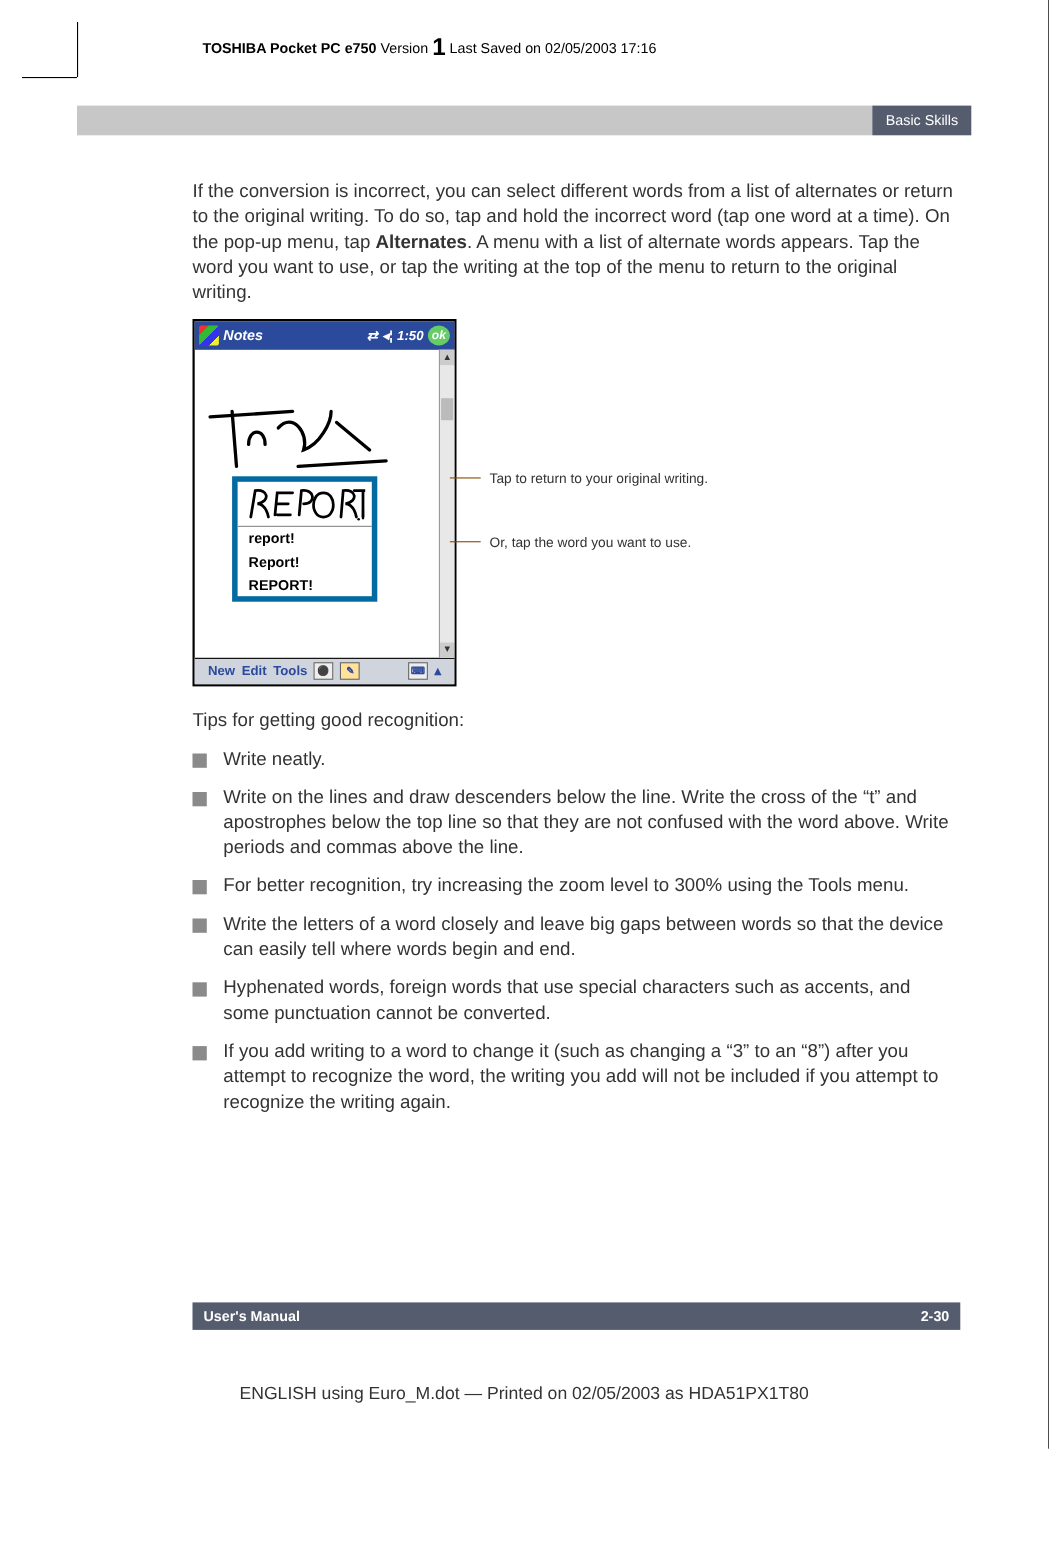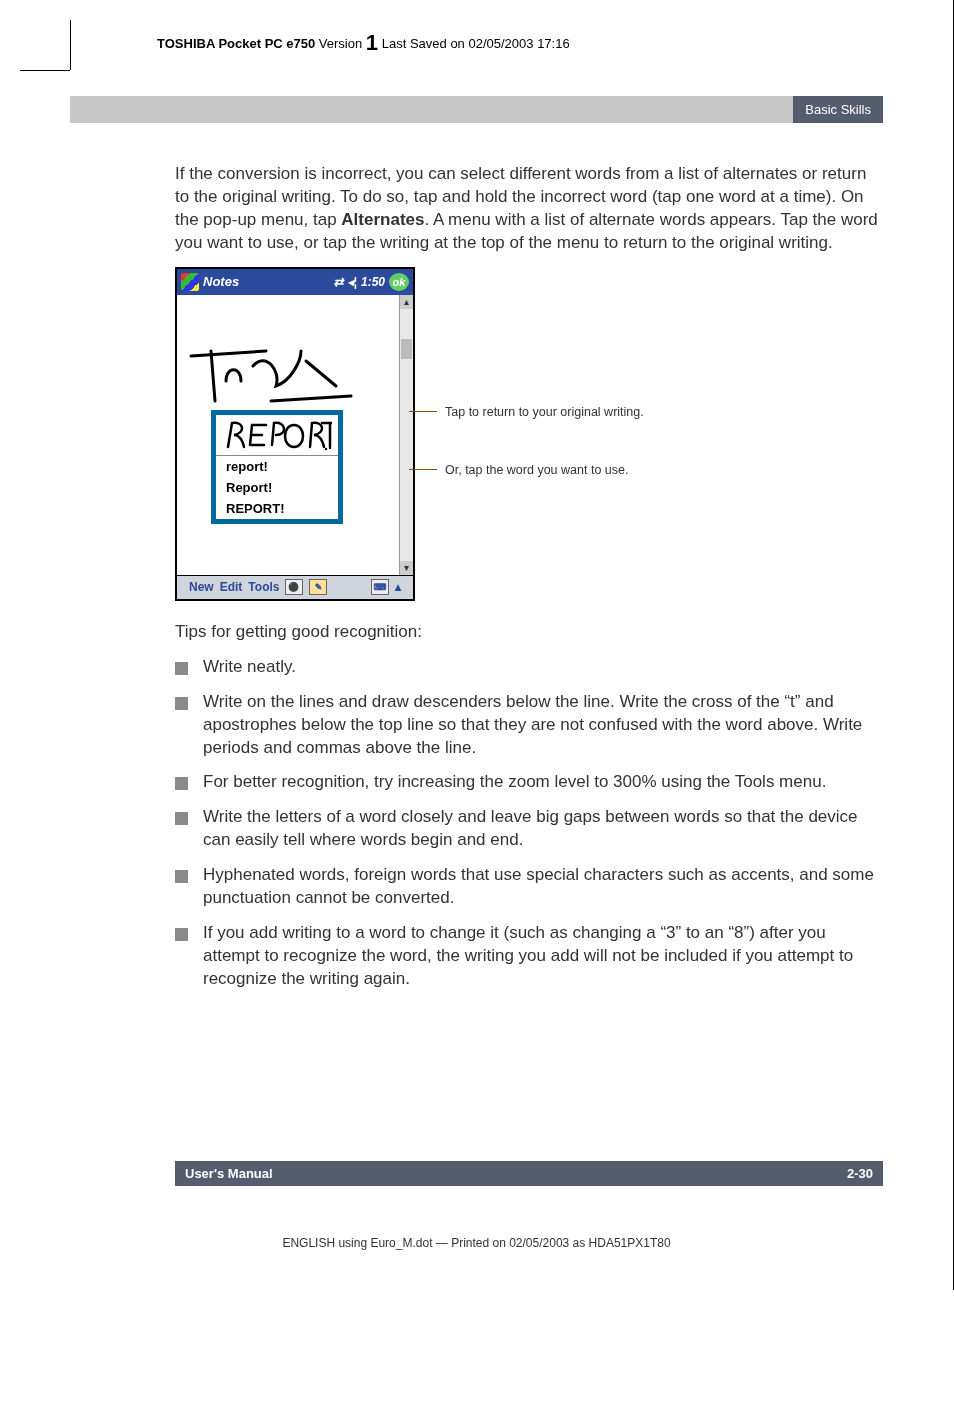--- a/index.html
+++ b/index.html
@@ -11,21 +11,21 @@
     height: 1408px;
     position: relative;
   }
   .page {
     padding: 30px 70px 40px 70px;
     border-right: 1px solid #000;
   }
   .page-header {
     font-size: 13px;
     color: #000;
-    margin-left: 87px;
+    margin-left: 114px;
     margin-bottom: 40px;
   }
   .page-header .bold { font-weight: bold; }
   .page-header .big1 { font-size: 22px; font-weight: bold; vertical-align: -2px; }
   .crop-top-left {
     position: absolute;
     top: 70px;
     left: 20px;
     width: 50px;
     height: 50px;
@@ -33,21 +33,21 @@
     border-right: none;
   }
   .crop-top-left-v {
     position: absolute;
     top: 20px;
     left: 70px;
     width: 0;
     height: 50px;
     border-left: 1px solid #000;
   }
-  .content { margin-left: 105px; }
+  .content { margin-left: 105px; margin-right: 10px; }
   .chapter-bar-outer {
     display: flex;
     margin-bottom: 40px;
   }
   .chapter-bar-outer .grey {
     flex: 1;
     background: #c7c7c7;
     height: 27px;
   }
   .chapter-bar-outer .blue {
@@ -198,21 +198,21 @@
     background: #545c6e;
     color: #fff;
     display: flex;
     justify-content: space-between;
     font-size: 13px;
     font-weight: bold;
     padding: 5px 10px;
     margin-top: 170px;
   }
   .print-footer {
-    font-size: 12px;
+    font-size: 16px;
     color: #333;
     text-align: center;
     margin-top: 50px;
   }
 </style>
 </head>
 <body>
 
 <div class="crop-top-left"></div>
 <div class="crop-top-left-v"></div>

